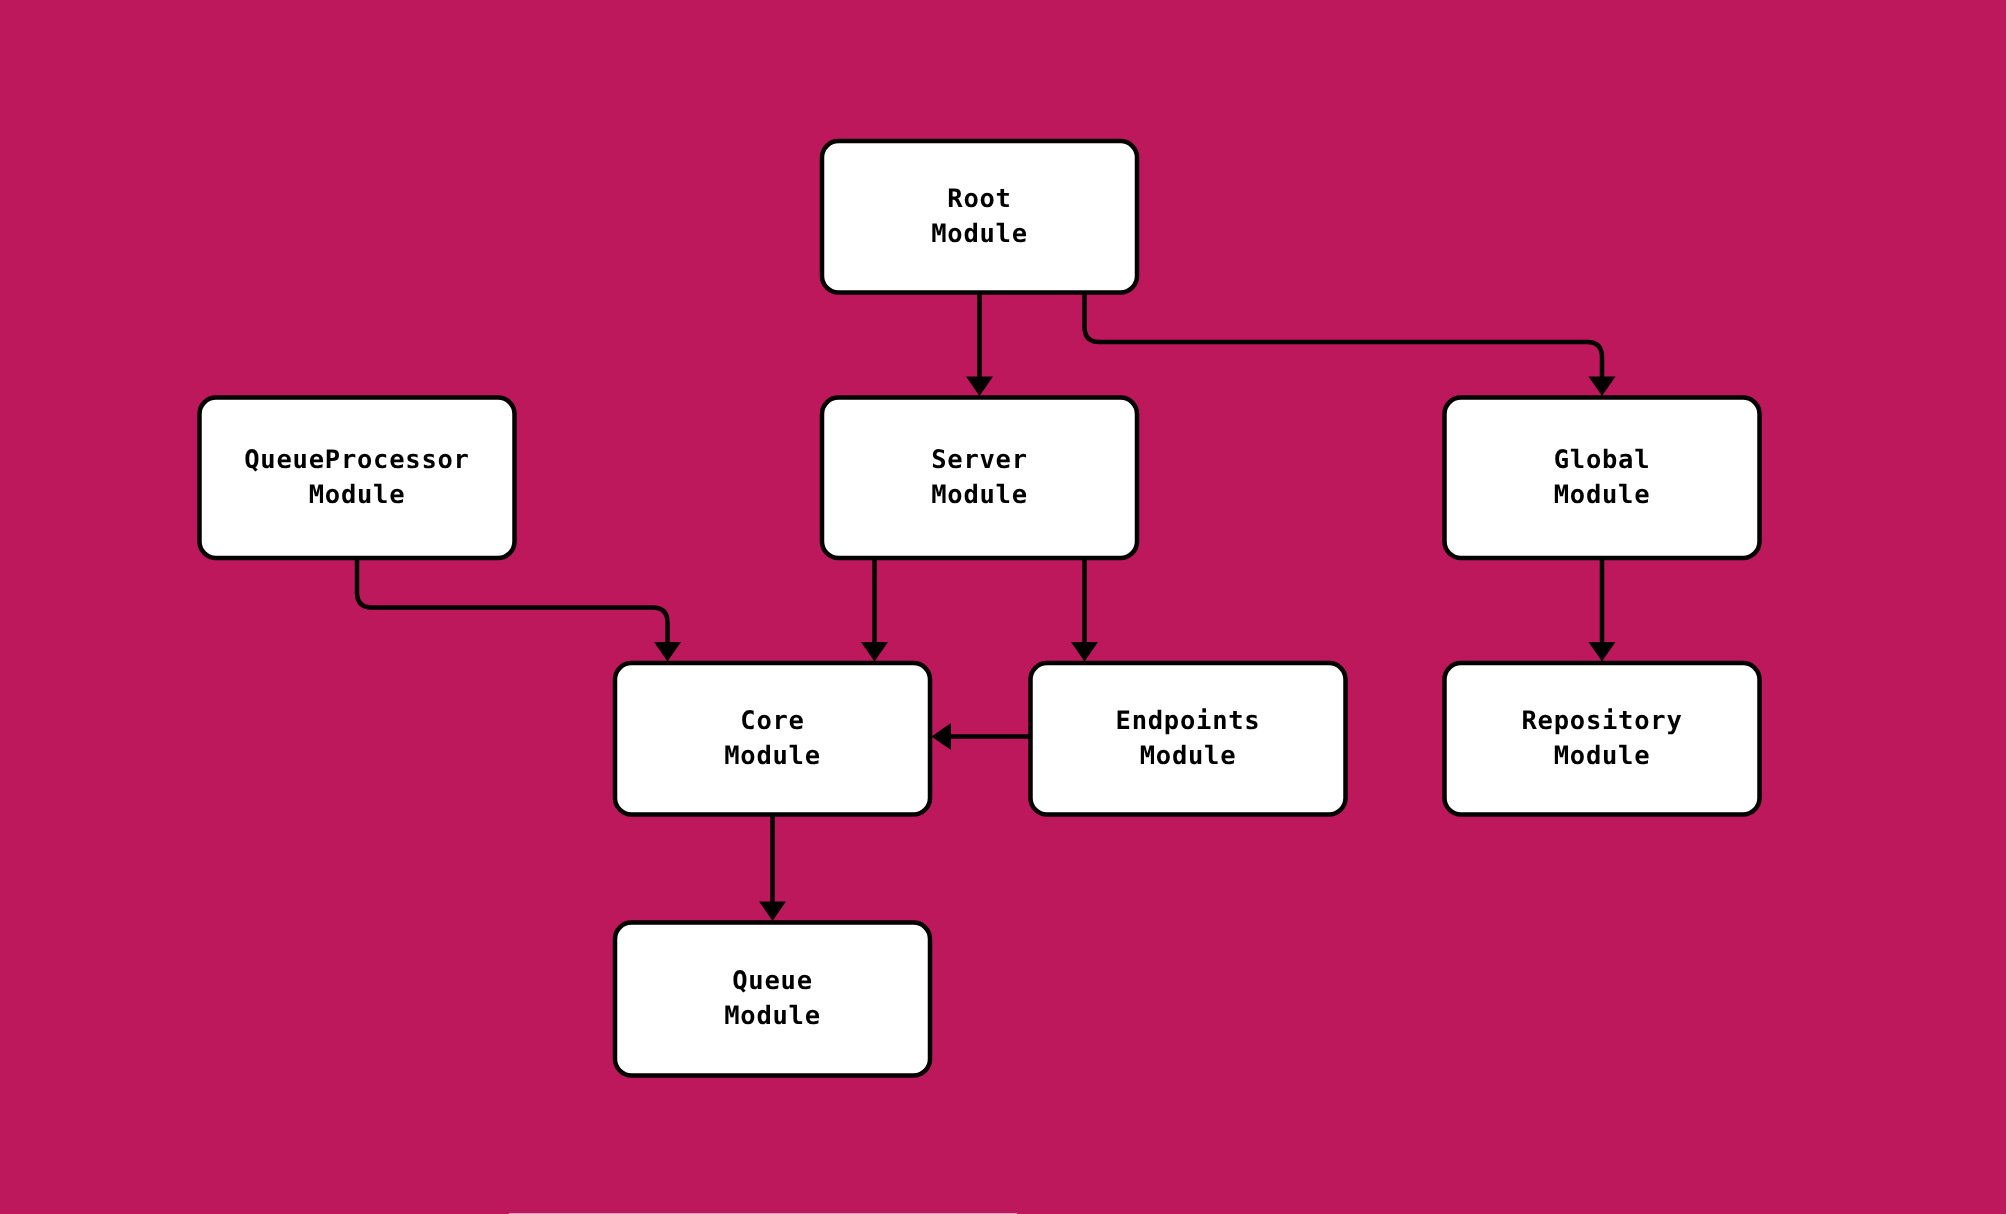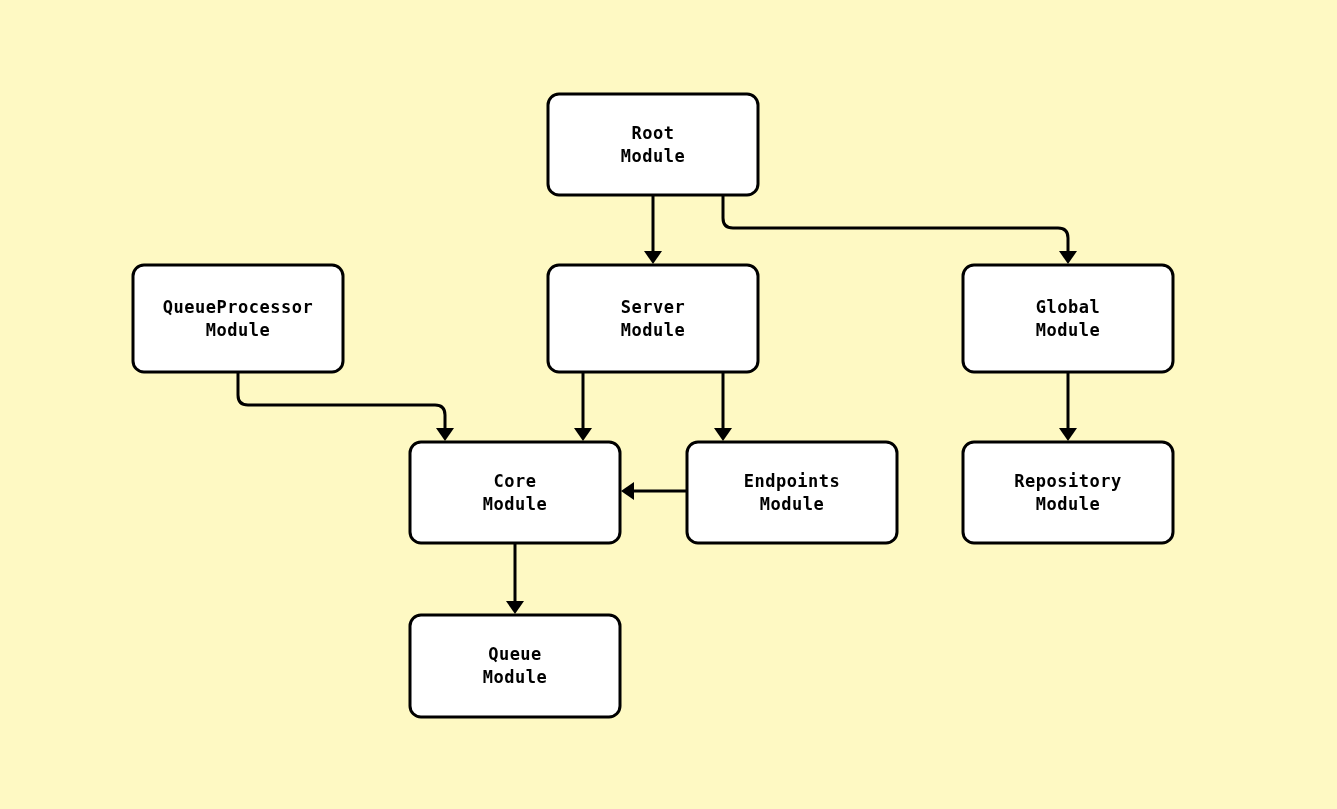--- a/index.html
+++ b/index.html
@@ -11,21 +11,21 @@
   body {
     width: 1337px;
     height: 809px;
     overflow: hidden;
     font-family: "DejaVu Sans Mono", "Liberation Mono", monospace;
   }
   #diagram-root {
     position: relative;
     width: 1337px;
     height: 809px;
-    background: #fef9c3;
+    background: #be185d;
   }
   svg#diagram-svg {
     display: block;
     width: 1337px;
     height: 809px;
   }
   .node-box {
     fill: #ffffff;
     stroke: #000000;
     stroke-width: 3;

